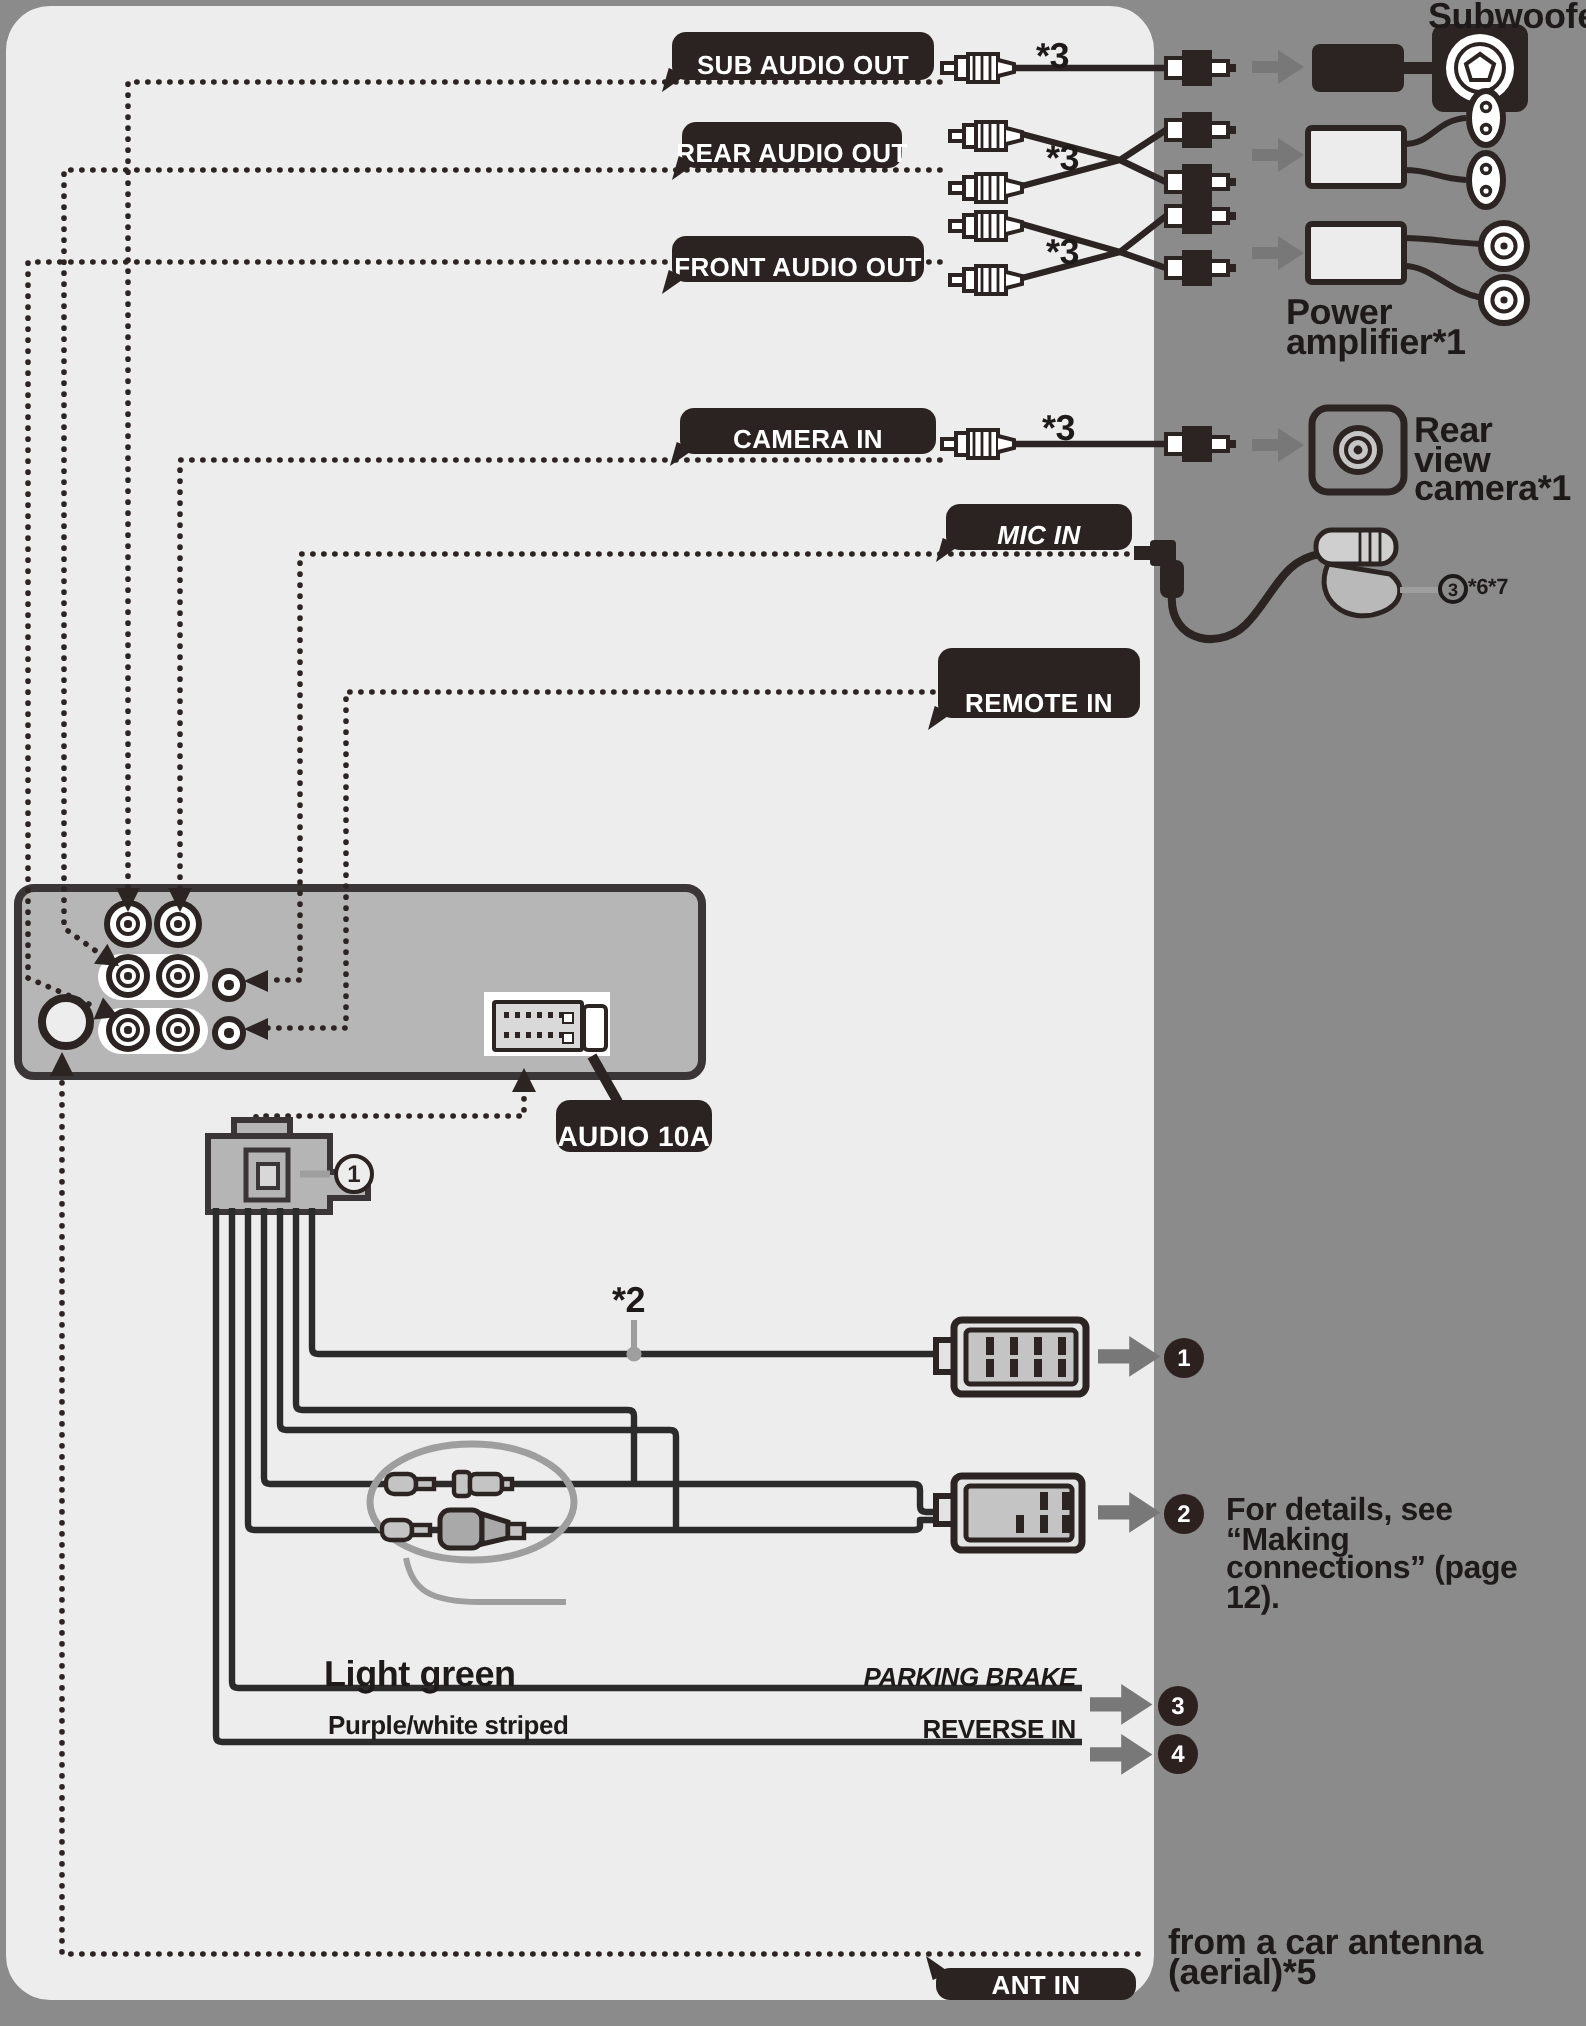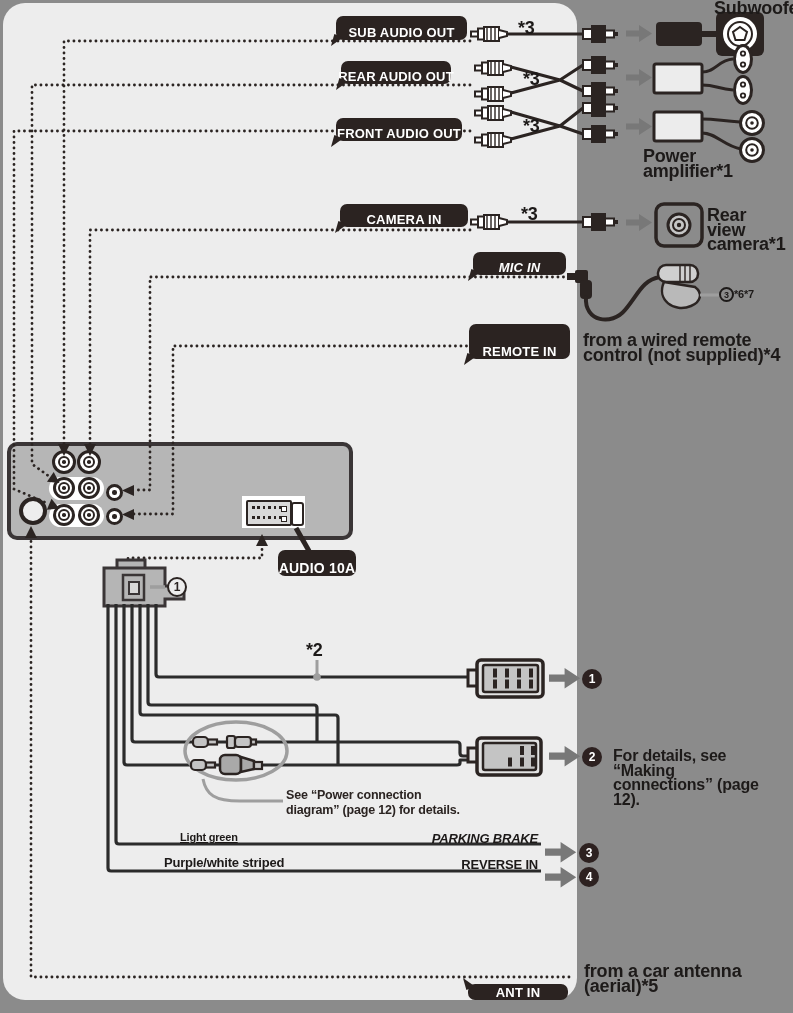--- a/index.html
+++ b/index.html
@@ -345,27 +345,25 @@
 
   <div class="note" style="left:518px;top:21px;">*3</div>
   <div class="note" style="left:523px;top:72px;">*3</div>
   <div class="note" style="left:523px;top:119px;">*3</div>
   <div class="note" style="left:521px;top:207px;">*3</div>
   <div class="note" style="left:306px;top:643px;">*2</div>
 
   <div class="note right" style="left:714px;top:1px;width:76px;">Subwoofer*1</div>
   <div class="note" style="left:643px;top:149px;width:110px;">Power amplifier*1</div>
   <div class="note" style="left:707px;top:208px;width:62px;">Rear view camera*1</div>
-  <div class="note" style="left:583px;top:333px;width:208px;">from a wired remote control (not supplied)*4</div>
   <div class="note" style="left:584px;top:964px;width:205px;">from a car antenna (aerial)*5</div>
 
   <div class="note" style="left:613px;top:749px;width:152px;font-size:16px;">For details, see “Making connections” (page 12).</div>
-  <div class="note" style="left:286px;top:788px;width:190px;font-size:12.5px;color:#2b2422;">See “Power connection diagram” (page 12) for details.</div>
-
-  <div class="note" style="left:180px;top:830px;font-size:11px;text-decoration:underline;">Light green</div>
+
+  <div class="note" style="left:162px;top:830px;font-size:18px;">Light green</div>
   <div class="note right" style="left:408px;top:832px;width:130px;font-size:13px;font-style:italic;">PARKING BRAKE</div>
   <div class="note" style="left:164px;top:856px;font-size:13px;">Purple/white striped</div>
   <div class="note right" style="left:408px;top:858px;width:130px;font-size:13px;">REVERSE IN</div>
 
   <div class="note" style="left:734px;top:287px;font-size:11px;">*6*7</div>
 
   <div class="obadge" style="left:167px;top:577px;">
       <span>1</span>
     </div>
   <div class="sbadge" style="left:719px;top:287px;">

